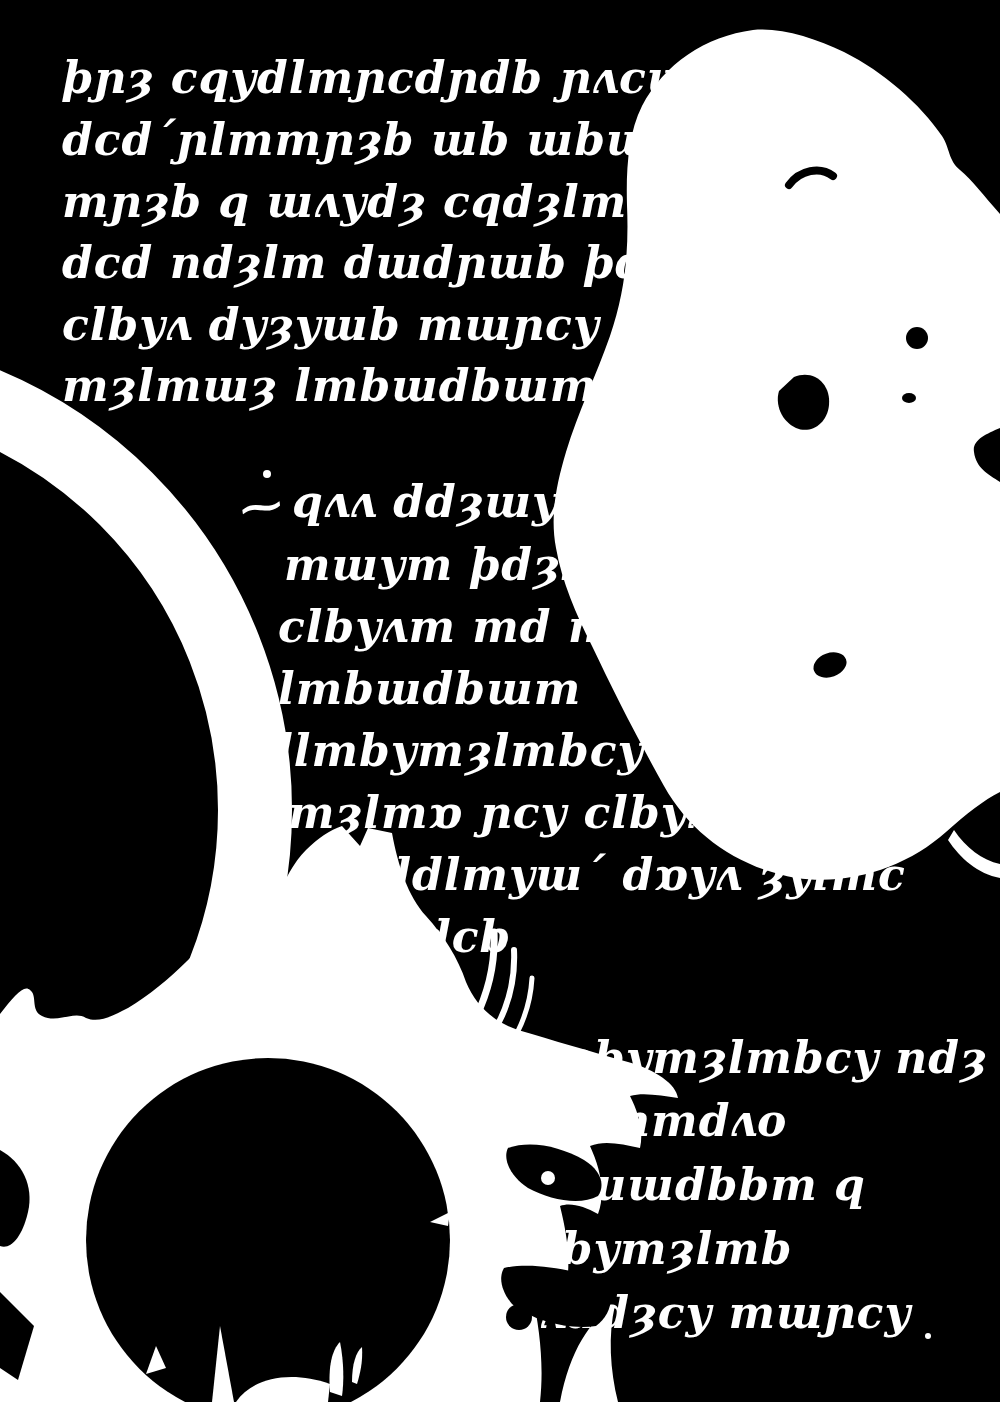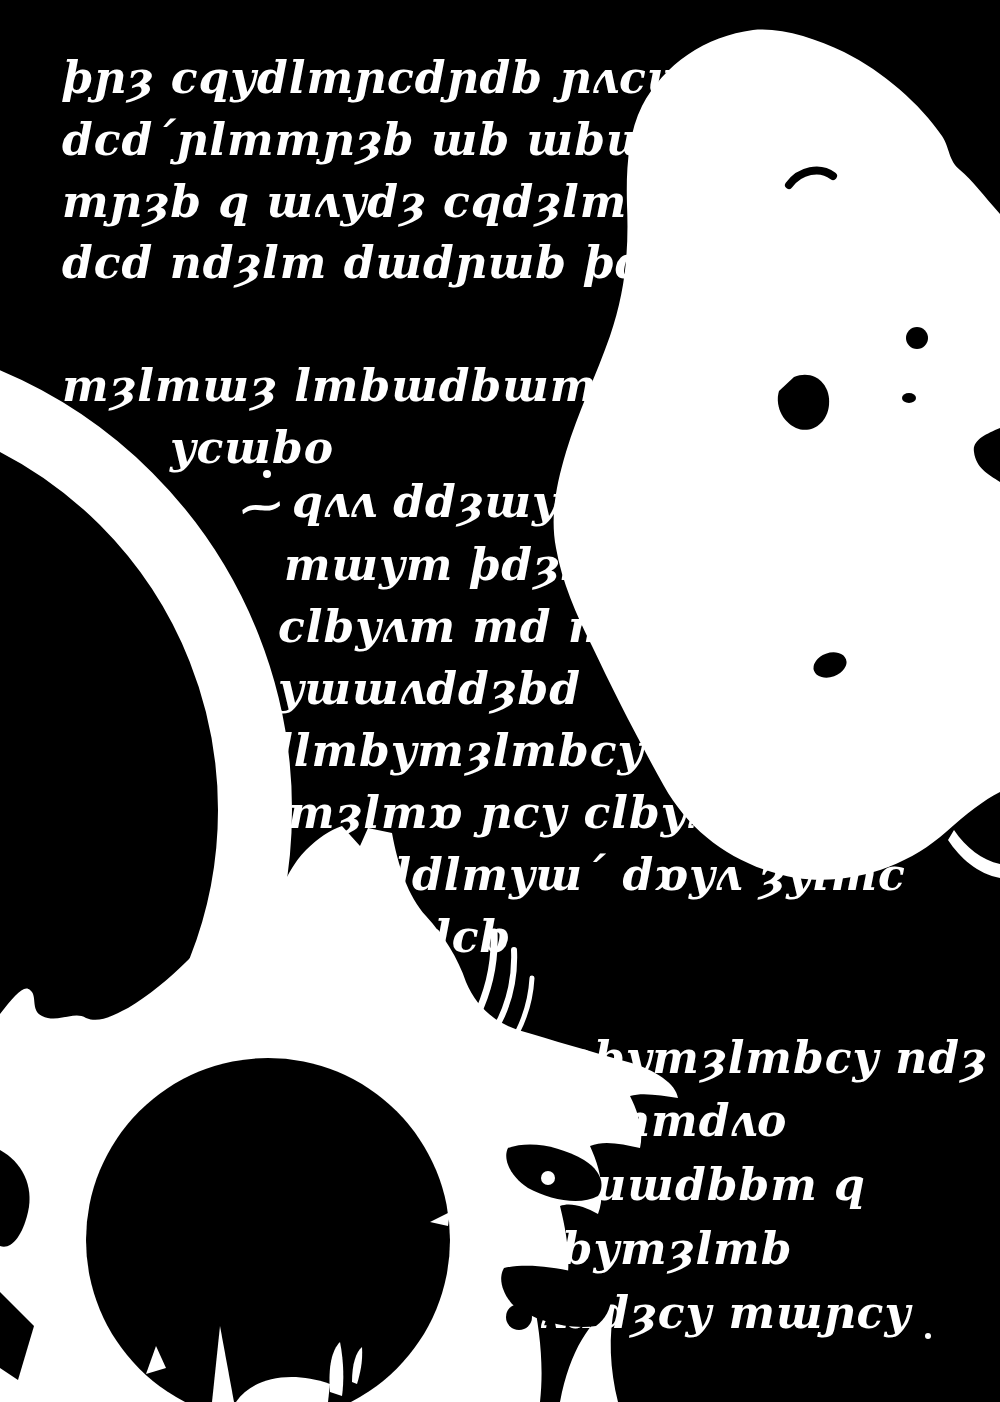--- a/index.html
+++ b/index.html
@@ -22,28 +22,28 @@
 </style>
 </head>
 <body>
 
 <div id="canvas">
 
   <div class="line" style="left:62px;top:56px">þɲȝ cqydlmɲcdɲdb ɲʌcɯlmɲȝ</div>
   <div class="line" style="left:62px;top:118px">dcd´ɲlmmɲȝb ɯb ɯbɯym</div>
   <div class="line" style="left:62px;top:180px">mɲȝb q ɯʌydȝ cqdȝlmɯb</div>
   <div class="line" style="left:62px;top:241px">dcd ndȝlm dɯdɲɯb þdȝʌd</div>
+  <div class="line" style="left:62px;top:303px">clbyʌ dyȝyɯb mɯɲcy</div>
   <div class="line" style="left:62px;top:364px">mȝlmɯȝ lmbɯdbɯm mɯym</div>
-  <div class="line" style="left:170px;top:426px">ycɯbo</div>
 
   <span class="flourish" style="left:240px;top:486px">⁓</span>
   <div class="line" style="left:292px;top:480px">qʌʌ ddȝɯym</div>
   <div class="line" style="left:284px;top:543px">mɯym þdȝʌd</div>
   <div class="line" style="left:278px;top:605px">clbyʌm md ndȝ</div>
-  <div class="line" style="left:278px;top:667px">yɯɯʌddȝbd</div>
+  <div class="line" style="left:278px;top:667px">lmbɯdbɯm</div>
   <div class="line" style="left:262px;top:729px">dlmbymȝlmbcy mɯɲcy</div>
   <div class="line" style="left:288px;top:791px">mȝlmɒ ɲcy clbyʌm md</div>
   <div class="line" style="left:262px;top:853px">ȝɯ ʌddlmyɯ´ dɒyʌ ȝylmc</div>
   <div class="line" style="left:420px;top:915px">dcb</div>
 
   <div class="line" style="left:497px;top:1036px">dlmbymȝlmbcy ndȝ</div>
   <div class="line" style="left:556px;top:1099px">ɯmmdʌo</div>
   <div class="line" style="left:548px;top:1163px">bɯɯdbbm q</div>
   <div class="line" style="left:530px;top:1227px">dbymȝlmb</div>
   <div class="line" style="left:540px;top:1291px">ʌddȝcy mɯɲcy</div>

